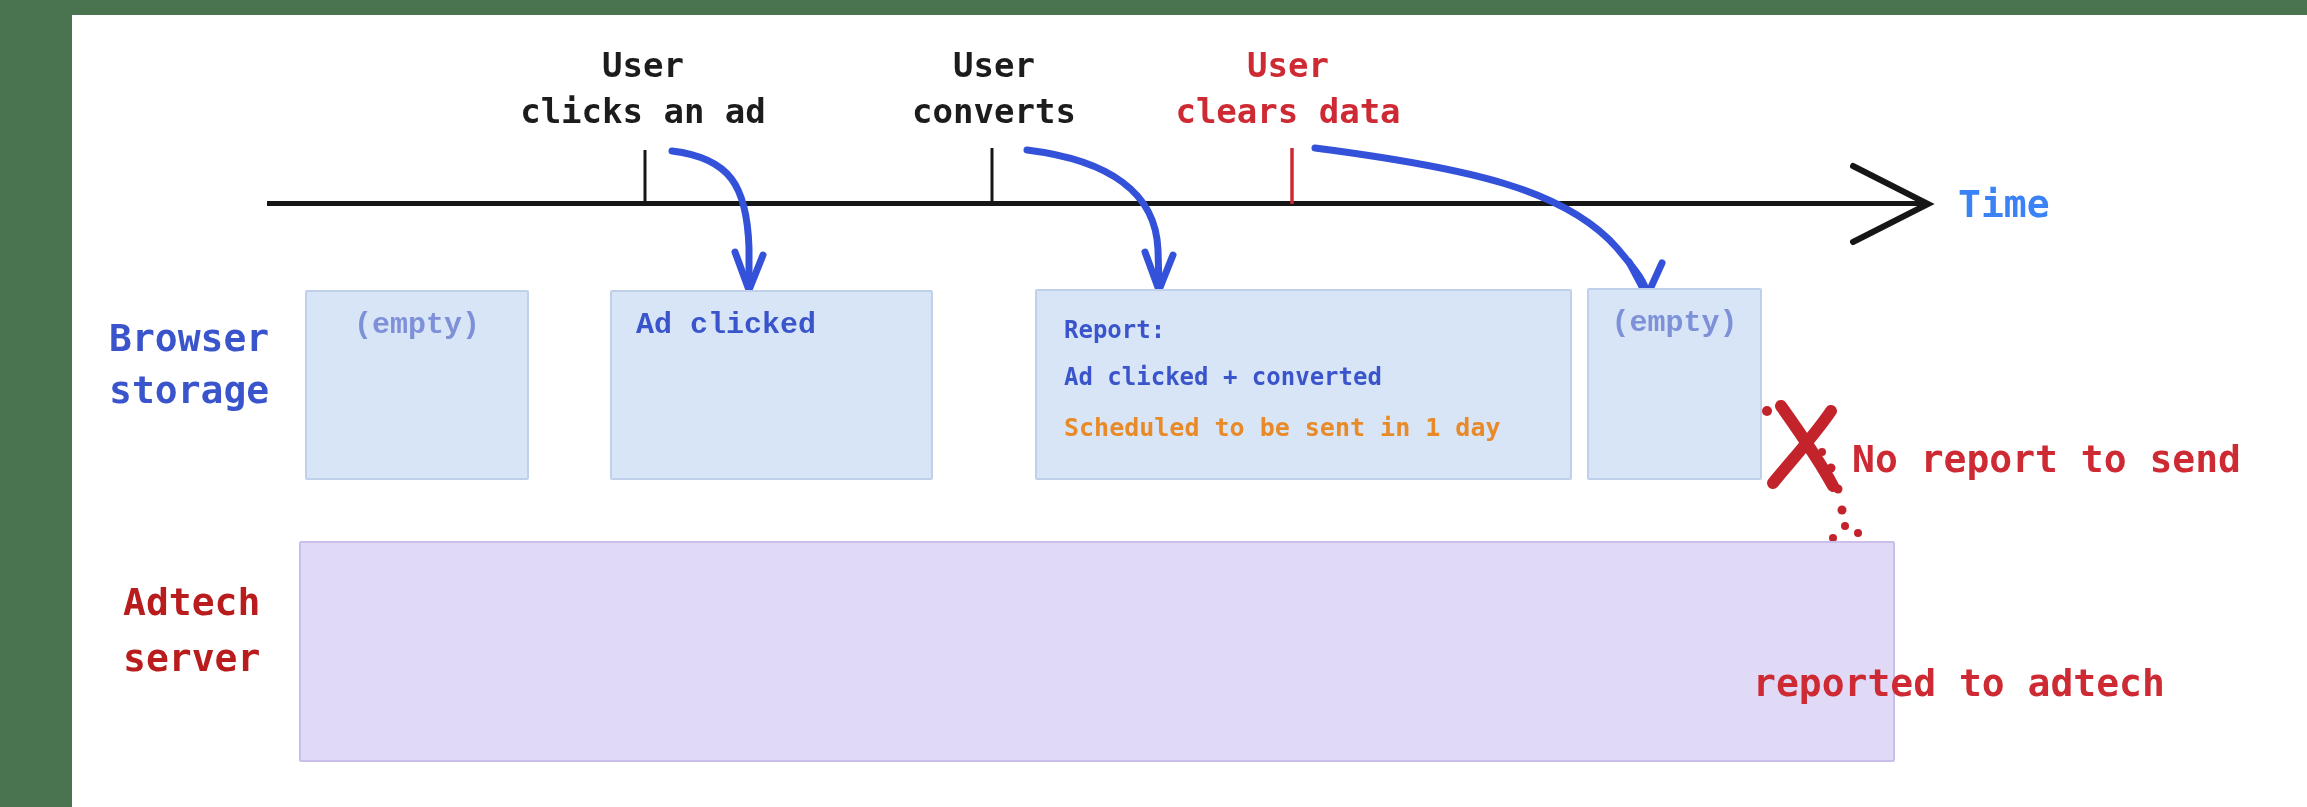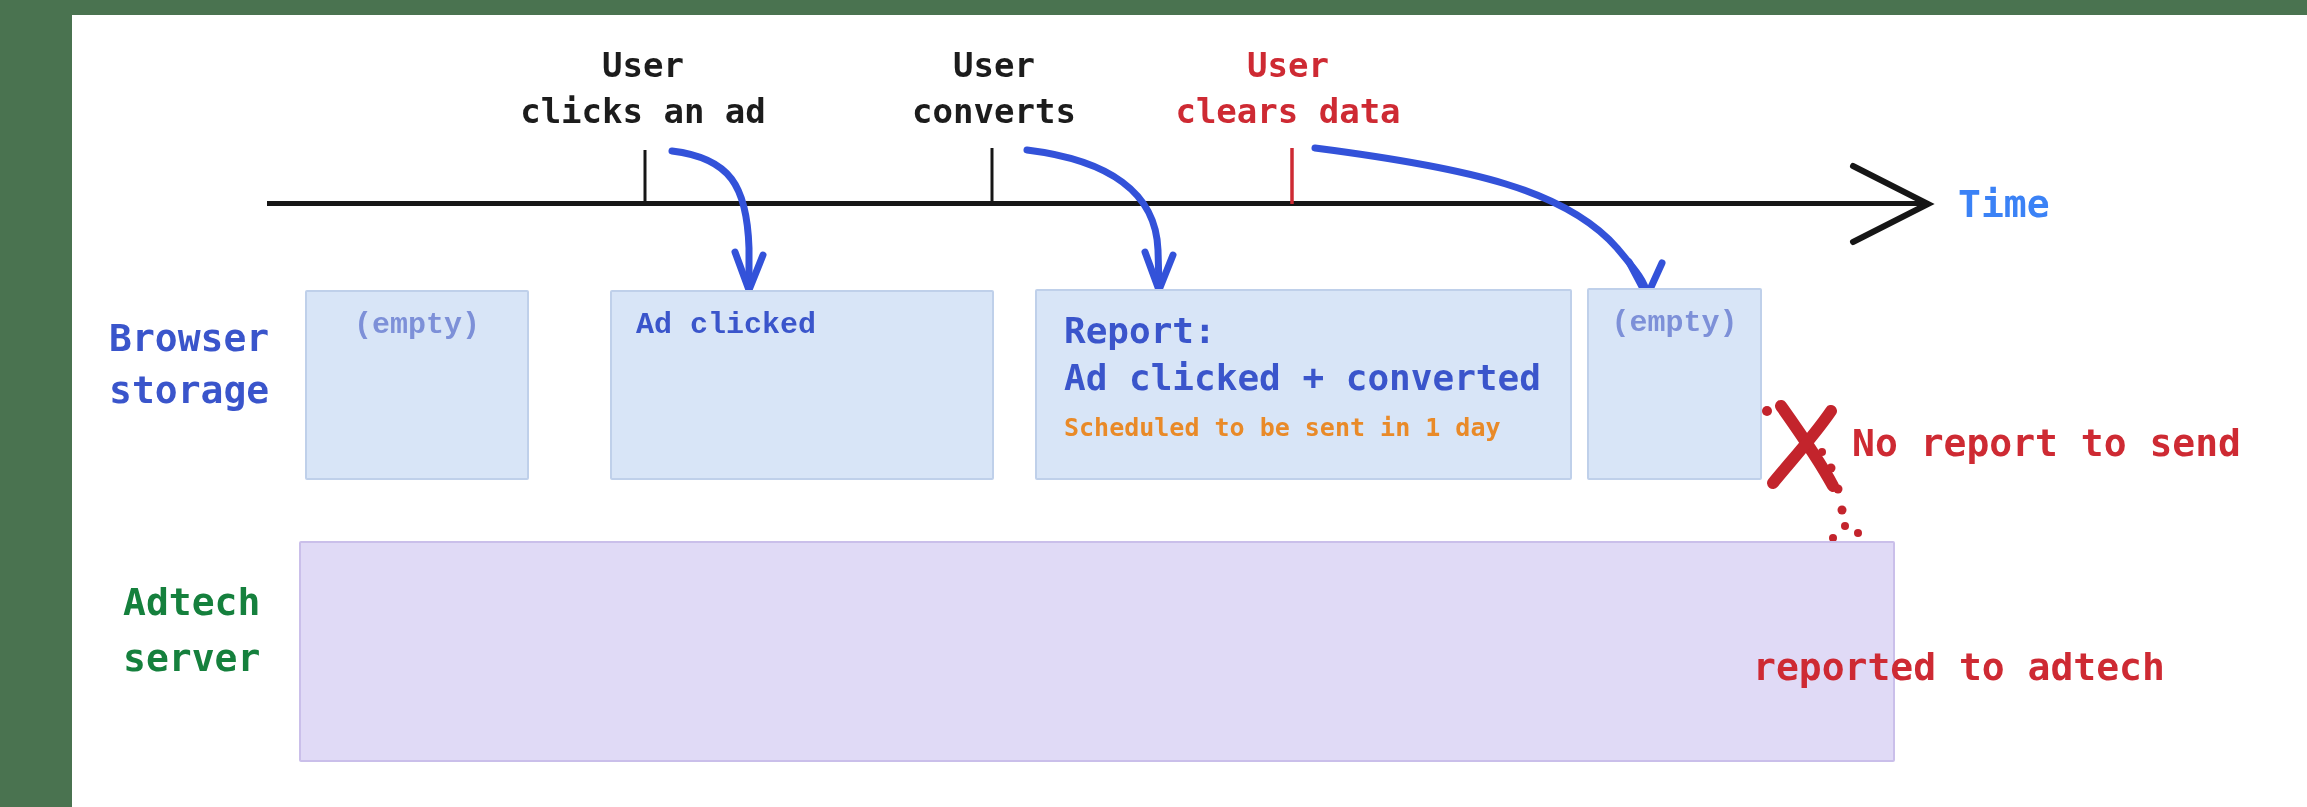--- a/index.html
+++ b/index.html
@@ -13,32 +13,32 @@
   .frame-left{left:0;top:0;width:72px;height:807px;background:#4A7350;}
   
   .overlay{left:0;top:0;width:2307px;height:807px;}
   
   .event-label{top:42px;width:500px;text-align:center;font-size:34px;line-height:46px;color:#1C1C1C;white-space:pre;}
   .event-label.red{color:#CE2A33;}
   .time-label{left:1958px;top:184px;font-size:38px;line-height:40px;color:#3b82f6;}
   
   .row-label{font-size:38px;}
   .row-label.browser{left:97px;top:312px;line-height:52px;color:#3A55CB;margin-left:12px;}
-  .row-label.adtech{left:123px;top:574px;line-height:56px;color:#15803d;}
+  .row-label.adtech{left:123px;top:574px;line-height:56px;color:#b91c1c;}
   
   .sbox{top:290px;height:190px;background:#D8E5F7;border:2px solid #BFD0EA;border-radius:2px;box-sizing:border-box;}
   .sbox .boxtext{position:absolute;left:0;top:10px;width:100%;text-align:center;font-size:30px;line-height:46px;color:#7D90D8;font-family:Liberation Mono, monospace;}
   .sbox .boxtext.filled{text-align:left;padding-left:24px;box-sizing:border-box;color:#3A55CB;}
   .sbox-report{left:1035px;top:289px;width:537px;height:191px;background:#D8E5F7;border:2px solid #BFD0EA;border-radius:2px;box-sizing:border-box;padding:16px 0 0 27px;}
-  .sbox-report .rline{font-size:36px;line-height:47px;color:#3A55CB;}
+  .sbox-report .rline{font-size:24px;line-height:47px;color:#3A55CB;}
   .sbox-report .rnote{margin-top:10px;font-size:25px;line-height:34px;color:#E98A28;}
   
   .adtech-box{left:299px;top:541px;width:1596px;height:221px;background:#E0DAF6;border:2px solid #CABFEA;border-radius:2px;box-sizing:border-box;}
   
-  .red-note{color:#CE2A33;font-size:38px;}
+  .red-note{color:#CE2A33;font-size:38px;margin-top:16px;}
   .no-report{left:1852px;top:420px;line-height:46px;}
   .no-conversion{left:1753px;top:595px;line-height:48px;white-space:pre;}
 </style>
 </head>
 <body>
 
 <div class="canvas">
 
   <div class="abs frame-top"></div>
   <div class="abs frame-left"></div>
@@ -85,21 +85,21 @@
   <div class="abs event-label" style="left:744px"><span>User</span><br><span>converts</span></div>
   <div class="abs event-label red" style="left:1038px"><span>User</span><br><span>clears data</span></div>
   <div class="abs time-label">Time</div>
 
   <div class="abs row-label browser"><span>Browser</span><br><span>storage</span></div>
   <div class="abs row-label adtech"><span>Adtech</span><br><span>server</span></div>
 
   <div class="abs sbox" style="left:305px;width:224px">
     <div class="boxtext">(empty)</div>
   </div>
-  <div class="abs sbox" style="left:610px;width:384px">
+  <div class="abs sbox" style="left:610px;width:323px">
     <div class="boxtext filled">Ad clicked</div>
   </div>
   <div class="abs sbox-report">
     <div class="rline">Report:</div>
     <div class="rline">Ad clicked + converted</div>
     <div class="rnote">Scheduled to be sent in 1 day</div>
   </div>
   <div class="abs sbox" style="left:1587px;width:175px;top:288px;height:192px">
     <div class="boxtext">(empty)</div>
   </div>

